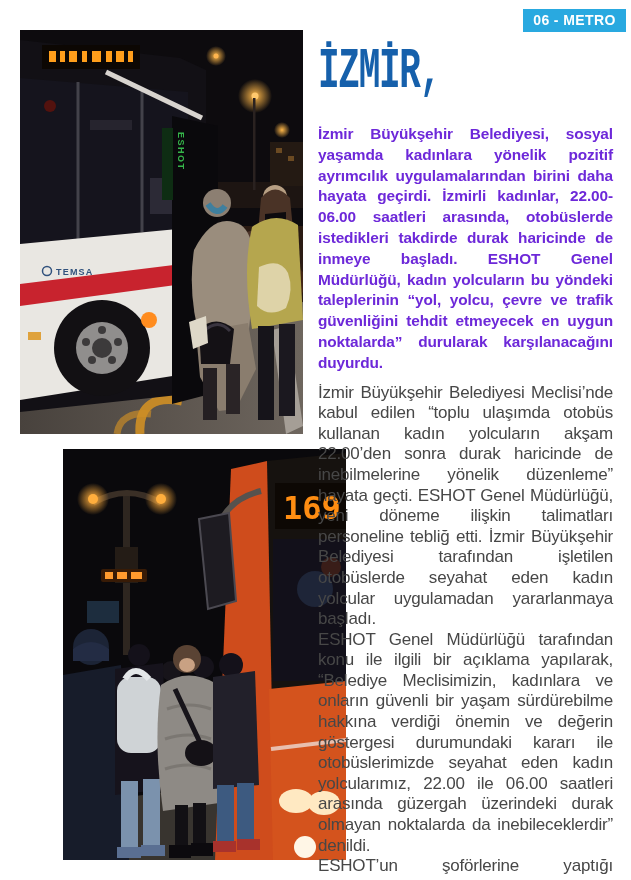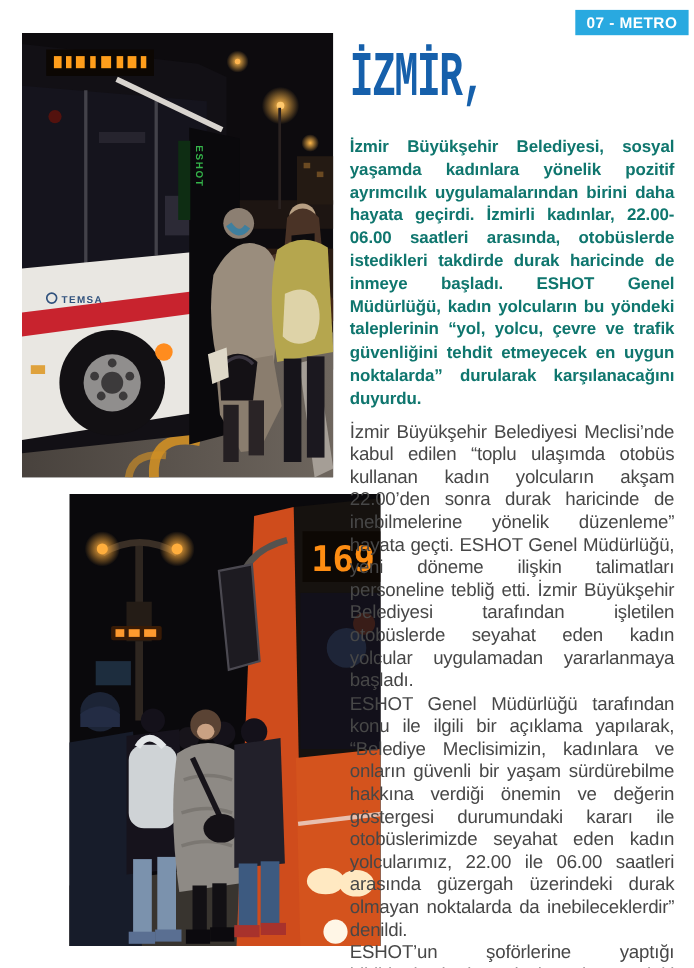--- a/index.html
+++ b/index.html
@@ -10,32 +10,32 @@
        color:#fff;font-weight:700;font-size:14px;line-height:23px;text-align:center;letter-spacing:.4px;}
   
   .photo{position:absolute;margin:0;padding:0;}
   .photo svg{display:block;}
   #photo-top{left:20px;top:30px;}
   #photo-bottom{left:20px;top:449px;padding-left:43px;}
   
   .article{position:absolute;left:318px;top:40px;width:295px;}
   .headline{margin:0;color:#1660ab;font-weight:700;font-size:58px;line-height:63px;letter-spacing:-2px;font-family:Liberation Mono, monospace;}
   .headline .tline{display:inline-block;transform:scaleX(.62);transform-origin:0 60%;white-space:nowrap;}
-  .lead{margin:21px 0 0;color:#0f766e;font-weight:700;font-size:15.4px;line-height:20.8px;
+  .lead{margin:21px 0 0;color:#6d28d9;font-weight:700;font-size:15.4px;line-height:20.8px;
         text-align:justify;letter-spacing:-.1px;}
   .bodytext{margin-top:9px;}
   .bodytext p{margin:0;color:#474747;font-size:17px;line-height:20.6px;text-align:justify;letter-spacing:-.2px;}
 </style>
 </head>
 <body>
 
 <div class="page">
 
   <div class="tag">
-    <span>07 - METRO</span>
+    <span>06 - METRO</span>
   </div>
 
   <figure class="photo" id="photo-top">
     <svg width="283" height="404" viewBox="0 0 283 404">
       <defs>
         <radialGradient id="glow1">
           <stop offset="0" stop-color="#ffb849"></stop>
             <stop offset="1" stop-color="#ffb849" stop-opacity="0"></stop>
         </radialGradient>
         <linearGradient id="road1" x1="0" y1="0" x2="1" y2="0">

